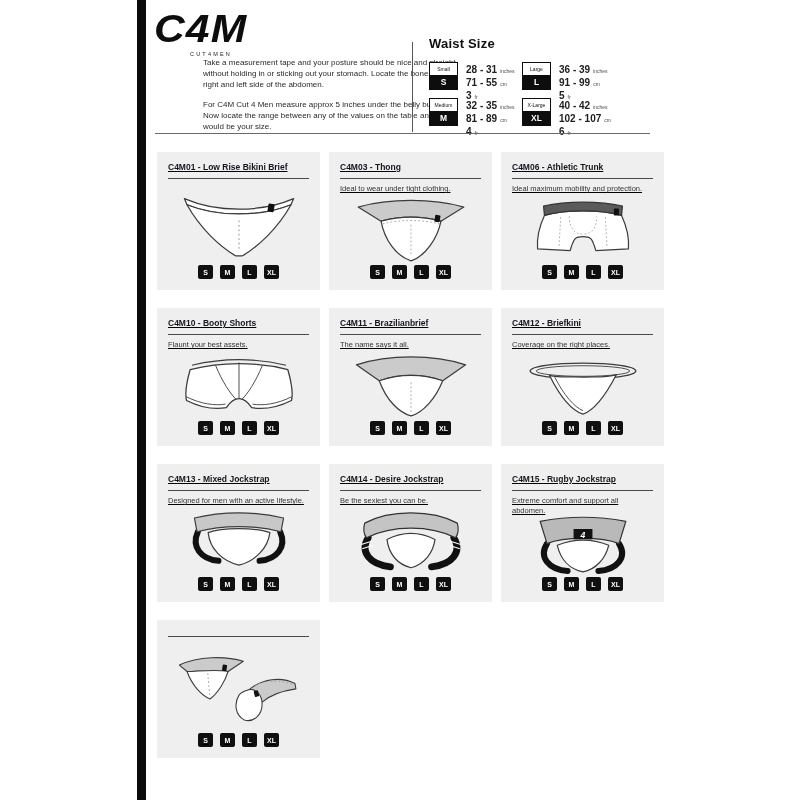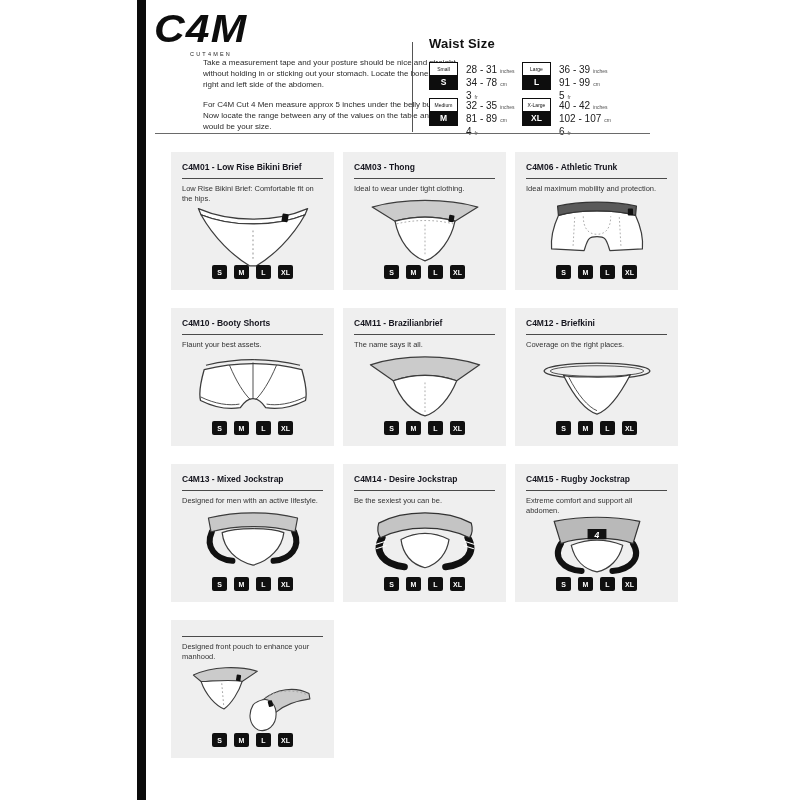--- a/index.html
+++ b/index.html
@@ -21,25 +21,25 @@
   .waist-title { position:absolute; left:429px; top:36px; font-size:13px; font-weight:600; color:#101010; letter-spacing:0.2px; }
   .waist-table { position:absolute; left:429px; top:62px; width:260px; height:70px; }
   .w-entry { position:absolute; display:flex; gap:8px; }
   .w-entry.pos-a { left:0; top:0; } .w-entry.pos-b { left:93px; top:0; }
   .w-entry.pos-c { left:0; top:36px; } .w-entry.pos-d { left:93px; top:36px; }
   .w-badge { width:29px; height:28px; border:1.5px solid #0d0d0d; display:flex; flex-direction:column; background:#fff; }
   .w-badge-name { flex:1; display:flex; align-items:center; justify-content:center; font-size:5px; color:#111; }
   .w-badge-letter { height:14px; background:#0d0d0d; color:#fff; display:flex; align-items:center; justify-content:center; font-size:8.5px; font-weight:bold; }
   .w-text { display:flex; flex-direction:column; justify-content:space-between; padding:1px 0; }
   .w-line { line-height:9px; white-space:nowrap; }
-  .w-num { font-size:10px; font-weight:400; color:#202020; }
+  .w-num { font-size:10px; font-weight:700; color:#202020; }
   .w-unit { font-size:5px; color:#4d4d4d; margin-left:3px; }
 
-  .cards-grid { position:absolute; left:171px; top:152px; width:507px;
-    display:grid; grid-template-columns:repeat(3,163px); grid-auto-rows:138px; gap:18px 9px; }
+  .cards-grid { position:absolute; left:157px; top:152px; width:507px;
+    display:grid; grid-template-columns:repeat(3,163px); grid-auto-rows:138px; gap:18px 9px;text-decoration:underline; }
   .card { background:#efefef; padding:10px 11px 8px; display:flex; flex-direction:column; }
   .card-title { font-size:8.5px; font-weight:bold; color:#16161f; line-height:1.2; }
   .card-rule { height:1px; background:#4a4a4a; margin:6px 0 5px; }
   .card-desc { font-size:7.5px; color:#333; line-height:1.35; }
   .card-art { flex:1; display:flex; align-items:center; justify-content:center; min-height:0; }
   .card-art svg { display:block; }
   .card-sizes { display:flex; justify-content:center; gap:7px; padding-bottom:3px; }
   .sz { min-width:15px; height:14px; padding:0 3px; background:#101010; color:#fff; font-size:7px; font-weight:bold;
     display:flex; align-items:center; justify-content:center; border-radius:2px; }
 </style>
@@ -65,21 +65,21 @@
 
   <div class="waist-table">
 
     <div class="w-entry pos-a">
       <div class="w-badge">
         <div class="w-badge-name">Small</div>
         <div class="w-badge-letter">S</div>
       </div>
       <div class="w-text">
         <div class="w-line"><span class="w-num">28 - 31</span><span class="w-unit">inches</span></div>
-        <div class="w-line"><span class="w-num">34 - 78</span><span class="w-unit">cm</span></div>
+        <div class="w-line"><span class="w-num">71 - 55</span><span class="w-unit">cm</span></div>
         <div class="w-line"><span class="w-num">3</span><span class="w-unit">fr</span></div>
       </div>
     </div>
 
     <div class="w-entry pos-b">
       <div class="w-badge">
         <div class="w-badge-name">Large</div>
         <div class="w-badge-letter">L</div>
       </div>
       <div class="w-text">
@@ -114,21 +114,20 @@
     </div>
   </div>
 
   <div class="h-divider"></div>
 
   <div class="cards-grid">
 
     <div class="card">
       <div class="card-title">C4M01 - Low Rise Bikini Brief</div>
       <div class="card-rule"></div>
-      <div class="card-desc">Low Rise Bikini Brief: Comfortable fit on the hips.</div>
       <div class="card-art">
         <svg viewBox="0 0 140 84" width="124" height="74">
           <path d="M8,12 C45,28 95,28 132,12 L129,19 C95,33 45,33 11,19 Z" fill="#fff" stroke="#3c3c3c" stroke-width="1.4" stroke-linejoin="round"></path>
           <path d="M11,19 C45,33 95,33 129,19 C114,46 92,66 74,77 L66,77 C48,66 26,46 11,19 Z" fill="#fff" stroke="#3c3c3c" stroke-width="1.4" stroke-linejoin="round"></path>
           <line x1="70" y1="37" x2="70" y2="72" stroke="#9a9a9a" stroke-width="1.2" stroke-dasharray="2,3"></line>
           <rect x="103" y="18" width="7" height="9" rx="1" fill="#111" transform="rotate(10 106 22)"></rect>
         </svg>
       </div>
       <div class="card-sizes">
         <span class="sz">S</span>
@@ -306,21 +305,20 @@
       <div class="card-sizes">
         <span class="sz">S</span>
         <span class="sz">M</span>
         <span class="sz">L</span>
         <span class="sz">XL</span>
       </div>
     </div>
 
     <div class="card">
       <div class="card-rule"></div>
-      <div class="card-desc">Designed front pouch to enhance your manhood.</div>
       <div class="card-art">
         <svg viewBox="0 0 140 90" width="130" height="80">
           <g transform="rotate(-5 40 30)">
             <path d="M4,16 C26,8 56,10 76,18 L58,28 C44,24 26,25 12,24 Z" fill="#cbcbcb" stroke="#3c3c3c" stroke-width="1.2" stroke-linejoin="round"></path>
             <path d="M12,24 C16,40 26,52 35,57 C44,52 54,38 58,28 C44,24 26,25 12,24 Z" fill="#fff" stroke="#3c3c3c" stroke-width="1.2" stroke-linejoin="round"></path>
             <line x1="35" y1="28" x2="35" y2="53" stroke="#a0a0a0" stroke-width="1" stroke-dasharray="2,2.5"></line>
             <rect x="52" y="20" width="5" height="7" rx="1" fill="#111" transform="rotate(14 54 23)"></rect>
           </g>
           <g>
             <path d="M80,48 C96,34 118,32 133,40 L134,46 C120,48 106,52 96,61 Z" fill="#cbcbcb" stroke="#3c3c3c" stroke-width="1.2" stroke-linejoin="round"></path>

